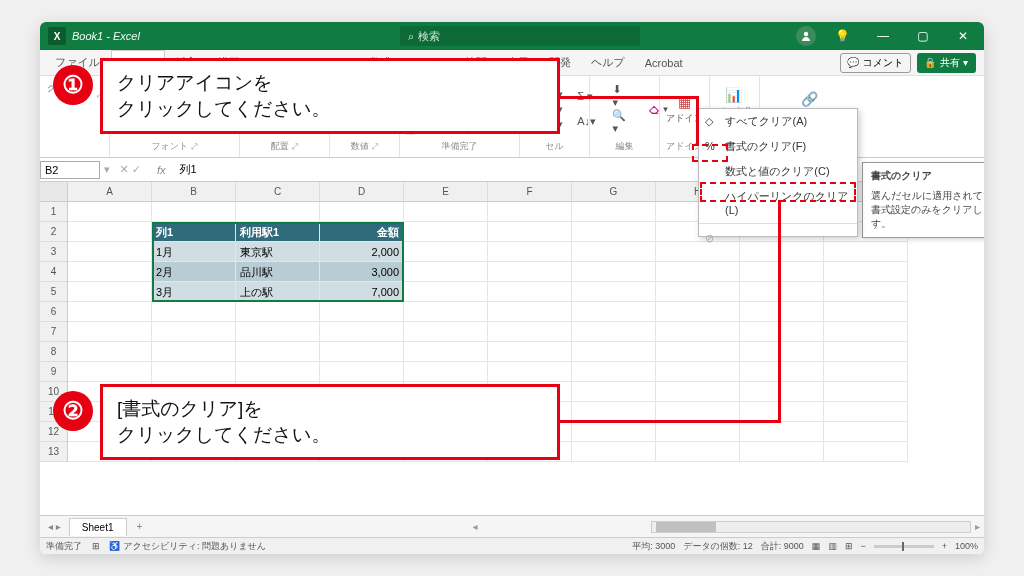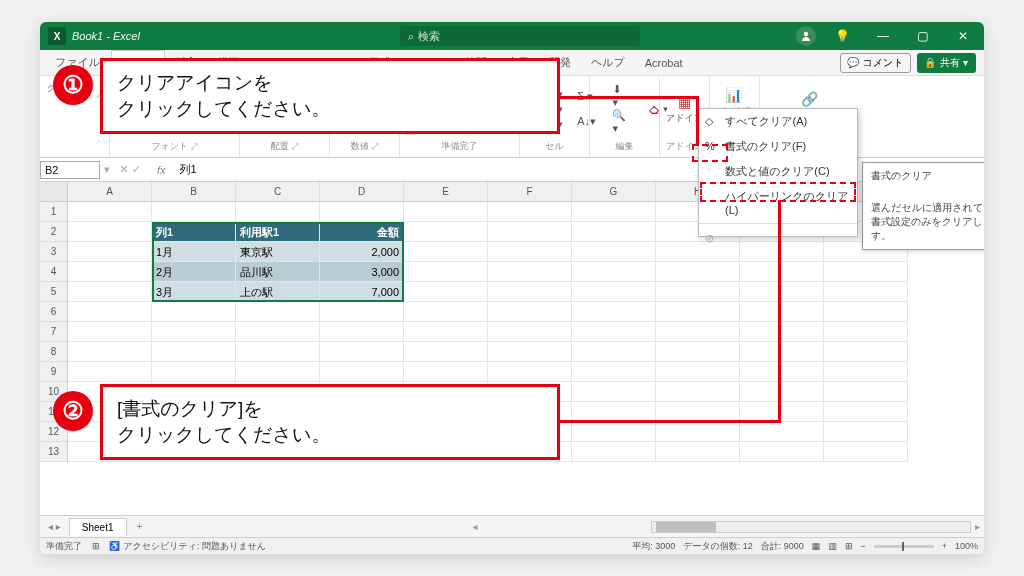--- a/index.html
+++ b/index.html
@@ -26,21 +26,21 @@
 .bigicon{font-size:22px;color:#107c41;}
 .smicon{font-size:14px;}
 .eraserbtn{display:flex;align-items:center;gap:2px;padding:2px 3px;border:1px solid transparent;}
 .eraserbtn svg{width:14px;height:14px;}
 .clearmenu{position:absolute;top:86px;left:658px;width:160px;background:#fff;border:1px solid #bbb;box-shadow:2px 2px 6px rgba(0,0,0,.2);font-size:11px;color:#333;z-index:10;}
 .clearmenu .mi{padding:5px 8px 5px 26px;position:relative;display:flex;align-items:center;}
 .clearmenu .mi.disabled{color:#aaa;}
 .clearmenu .mi .micon{position:absolute;left:6px;top:6px;font-size:11px;}
 .clearmenu .sep{height:1px;background:#ddd;margin:2px 0;}
 .tooltip{position:absolute;top:140px;left:822px;width:155px;background:#fff;border:1px solid #999;padding:6px 8px;font-size:10px;color:#444;box-shadow:0 2px 5px rgba(0,0,0,.15);z-index:2;}
-.tooltip .th{font-weight:normal;margin-bottom:18px;}
+.tooltip .th{font-weight:bold;margin-bottom:6px;}
 .fbar{height:24px;border-bottom:1px solid #ccc;display:flex;align-items:center;font-size:11px;}
 .namebx{width:60px;height:18px;border:1px solid #aaa;padding:0 4px;display:flex;align-items:center;background:#fff;}
 .fbar .fx{padding:0 10px;color:#888;font-style:italic;}
 .fbar .fval{padding-left:4px;}
 .sheet{position:relative;height:282px;overflow:hidden;background:#fff;}
 .colhdr{display:flex;height:20px;background:#f0f0f0;border-bottom:1px solid #ccc;font-size:10px;color:#555;}
 .corner{width:28px;border-right:1px solid #ccc;background:#e8e8e8;}
 .ch{width:84px;border-right:1px solid #ddd;text-align:center;line-height:20px;}
 .rows{display:flex;}
 .rowhdrs{width:28px;background:#f0f0f0;border-right:1px solid #ccc;}

